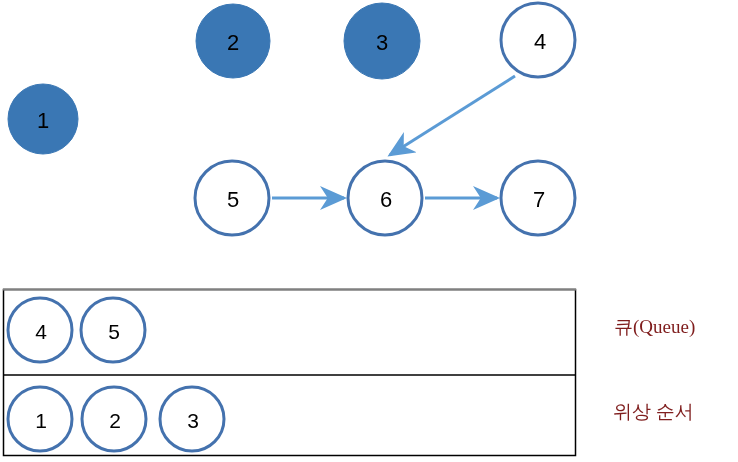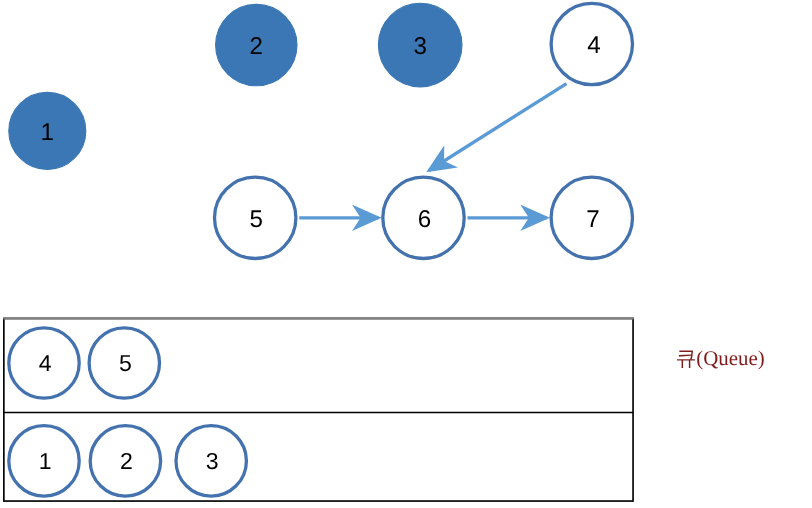--- a/index.html
+++ b/index.html
@@ -132,14 +132,15 @@
       <g>
         <circle cx="192" cy="419" r="32" fill="#ffffff" stroke="#4472ae" stroke-width="3"></circle>
         <text class="slot-label" x="193" y="420">3</text>
       </g>
     </g>
 
   </svg>
 
   <div class="row-caption" id="caption-queue">큐(Queue)</div>
 
+  <div class="row-caption" id="caption-order">위상 순서</div>
 
 </div>
 
 </body></html>

